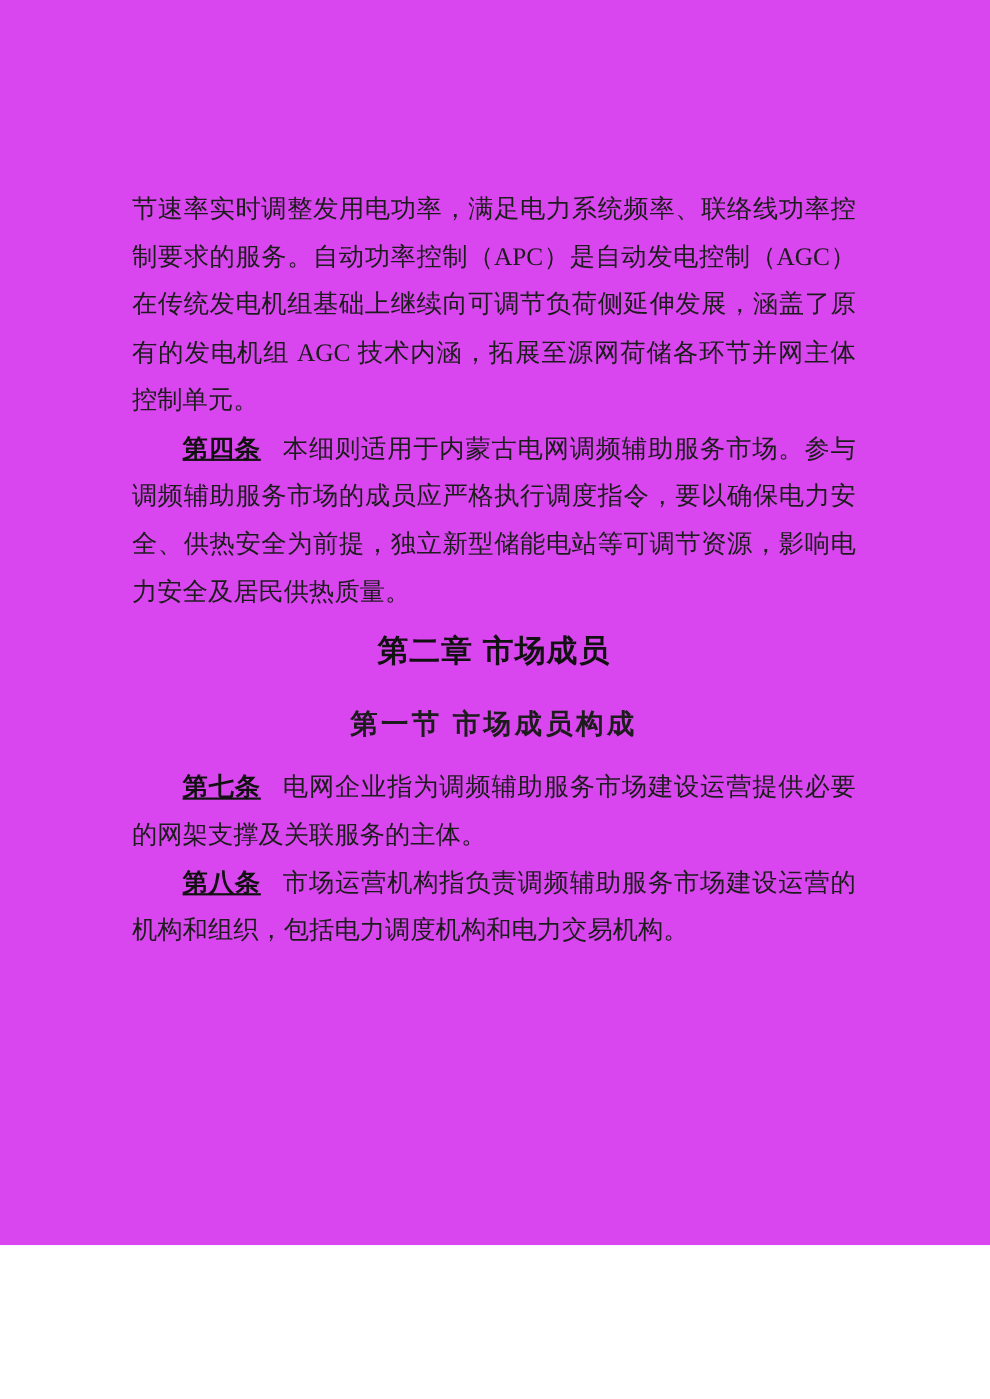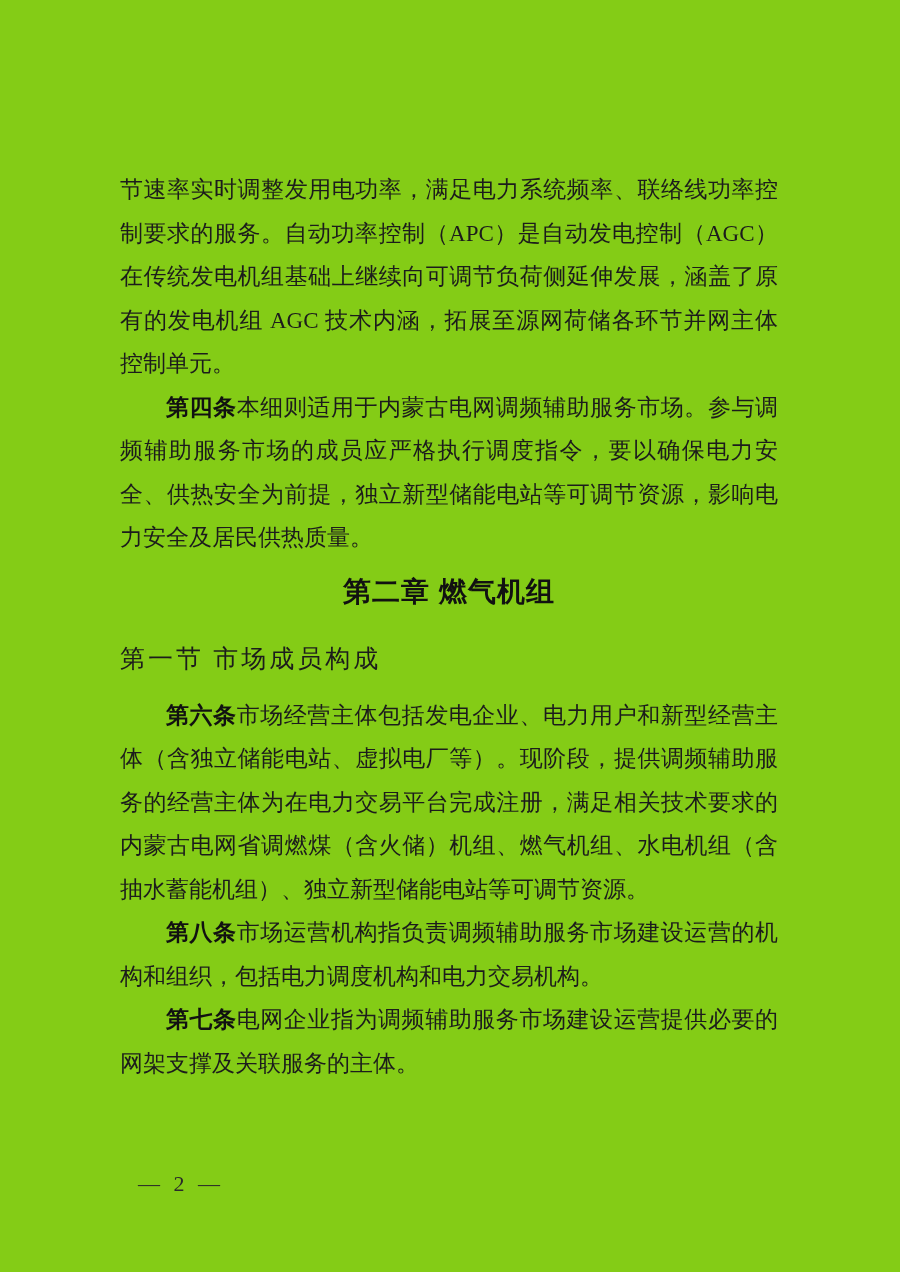--- a/index.html
+++ b/index.html
@@ -3,22 +3,22 @@
 <meta charset="utf-8">
 <style>
   html, body {
     margin: 0;
     padding: 0;
     background: #ffffff;
   }
   .page {
     position: relative;
     width: 900px;
-    height: 1272px;
-    background: #84cc16;
+    height: 1132px;
+    background: #d946ef;
     overflow: hidden;
     font-family: "Liberation Serif", "DejaVu Serif", serif;
     color: #1c1c1c;
   }
   .content {
     position: absolute;
     left: 120px;
     top: 168px;
     width: 658px;
   }
@@ -30,37 +30,40 @@
     text-indent: 46px;
     color: #1c1c1c;
     font-family: "Liberation Serif", "DejaVu Serif", serif;
   }
   p.no-indent {
     text-indent: 0;
   }
   .article-label {
     font-weight: bold;
     font-family: "Liberation Sans", "DejaVu Sans", sans-serif;
+    margin-right: 20px;
     color: #111111;
+    text-decoration: underline;
   }
   h1.chapter {
     margin: 14px 0 0 0;
     font-size: 28px;
     line-height: 36px;
     text-align: center;
     font-weight: bold;
     font-family: "Liberation Sans", "DejaVu Sans", sans-serif;
     color: #111111;
     letter-spacing: 1px;
   }
   h2.section {
     margin: 30px 0 17px 0;
     font-size: 25px;
     line-height: 37px;
-    font-weight: normal;
+    text-align: center;
+    font-weight: bold;
     font-family: "Liberation Serif", "DejaVu Serif", serif;
     color: #1c1c1c;
     letter-spacing: 3px;
   }
   .page-number {
     position: absolute;
     left: 138px;
     top: 1170px;
     font-size: 22px;
     line-height: 28px;
@@ -74,33 +77,30 @@
 
 <div class="page">
   <div class="content">
 
     <p class="body-para no-indent">节速率实时调整发用电功率，满足电力系统频率、联络线功率控制要求的服务。自动功率控制（APC）是自动发电控制（AGC）在传统发电机组基础上继续向可调节负荷侧延伸发展，涵盖了原有的发电机组 AGC 技术内涵，拓展至源网荷储各环节并网主体控制单元。</p>
 
     <p class="body-para">
       <span class="article-label">第四条</span><span>本细则适用于内蒙古电网调频辅助服务市场。参与调频辅助服务市场的成员应严格执行调度指令，要以确保电力安全、供热安全为前提，独立新型储能电站等可调节资源，影响电力安全及居民供热质量。</span>
     </p>
 
-    <h1 class="chapter">第二章 燃气机组</h1>
+    <h1 class="chapter">第二章 市场成员</h1>
 
     <h2 class="section">第一节 市场成员构成</h2>
 
 
+
     <p class="body-para">
-      <span class="article-label">第六条</span><span>市场经营主体包括发电企业、电力用户和新型经营主体（含独立储能电站、虚拟电厂等）。现阶段，提供调频辅助服务的经营主体为在电力交易平台完成注册，满足相关技术要求的内蒙古电网省调燃煤（含火储）机组、燃气机组、水电机组（含抽水蓄能机组）、独立新型储能电站等可调节资源。</span>
+      <span class="article-label">第七条</span><span>电网企业指为调频辅助服务市场建设运营提供必要的网架支撑及关联服务的主体。</span>
     </p>
 
     <p class="body-para">
       <span class="article-label">第八条</span><span>市场运营机构指负责调频辅助服务市场建设运营的机构和组织，包括电力调度机构和电力交易机构。</span>
-    </p>
-
-    <p class="body-para">
-      <span class="article-label">第七条</span><span>电网企业指为调频辅助服务市场建设运营提供必要的网架支撑及关联服务的主体。</span>
     </p>
 
   </div>
 
   <div class="page-number">— 2 —</div>
 </div>
 
 </body></html>

